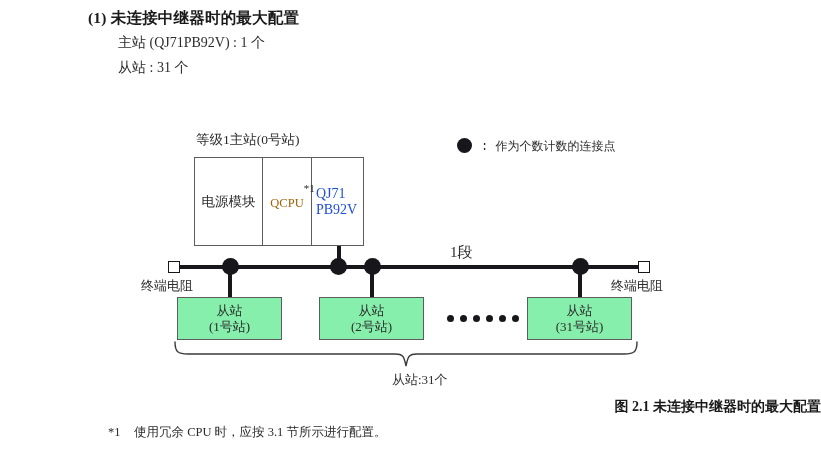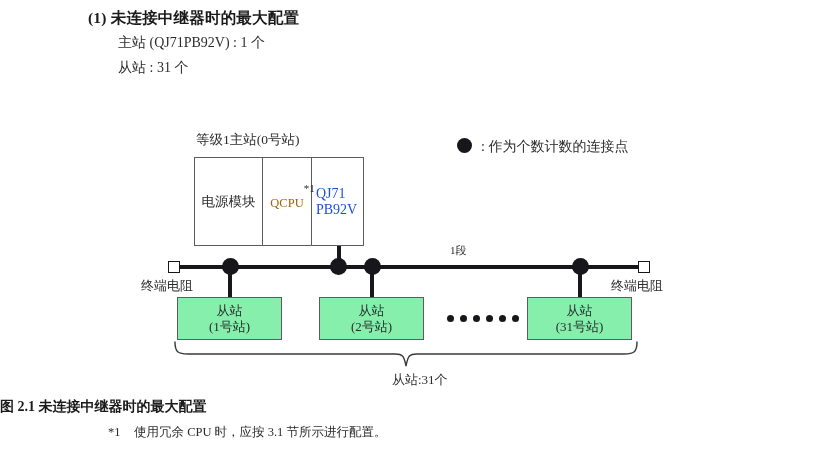--- a/index.html
+++ b/index.html
@@ -50,23 +50,24 @@
     height: 457px;
   }
 
   .legend-dot {
     width: 15px;
     height: 15px;
     border-radius: 50%;
     background: #17161a;
   }
   #legend-text {
-    font-size: 14px;
-    white-space: nowrap;
-    color: #2b2b2b;
+    font-size: 12px;
+    white-space: nowrap;
+    color: #2b2b2b;
+    font-family: Liberation Mono, monospace;
   }
 
   
   #master-label {
     left: 196px;
     top: 131px;
     font-size: 13.5px;
     white-space: nowrap;
     color: #2b2b2b;
   }
@@ -153,21 +154,21 @@
     border: 1.6px solid #17161a;
     background: #ffffff;
     box-sizing: border-box;
   }
   .term-label {
     font-size: 13px;
     white-space: nowrap;
     color: #2b2b2b;
   }
   #segment-label {
-    font-size: 11px;
+    font-size: 15px;
     white-space: nowrap;
     color: #2b2b2b;
   }
 
   
   .slave-box {
     position: absolute;
     height: 43px;
     border: 1.3px solid #5b5b60;
     box-sizing: border-box;
@@ -201,21 +202,21 @@
     white-space: nowrap;
     color: #2b2b2b;
     margin-left: 20px;
   }
 
   
   #figure-caption {
     left: 0;
     top: 398px;
     width: 821px;
-    text-align: left;
+    text-align: right;
     font-size: 14px;
     font-weight: bold;
     color: #1a1a1a;
   }
   #footnote-row {
     left: 108px;
     top: 424px;
     font-size: 12.5px;
     color: #2b2b2b;
     white-space: nowrap;

